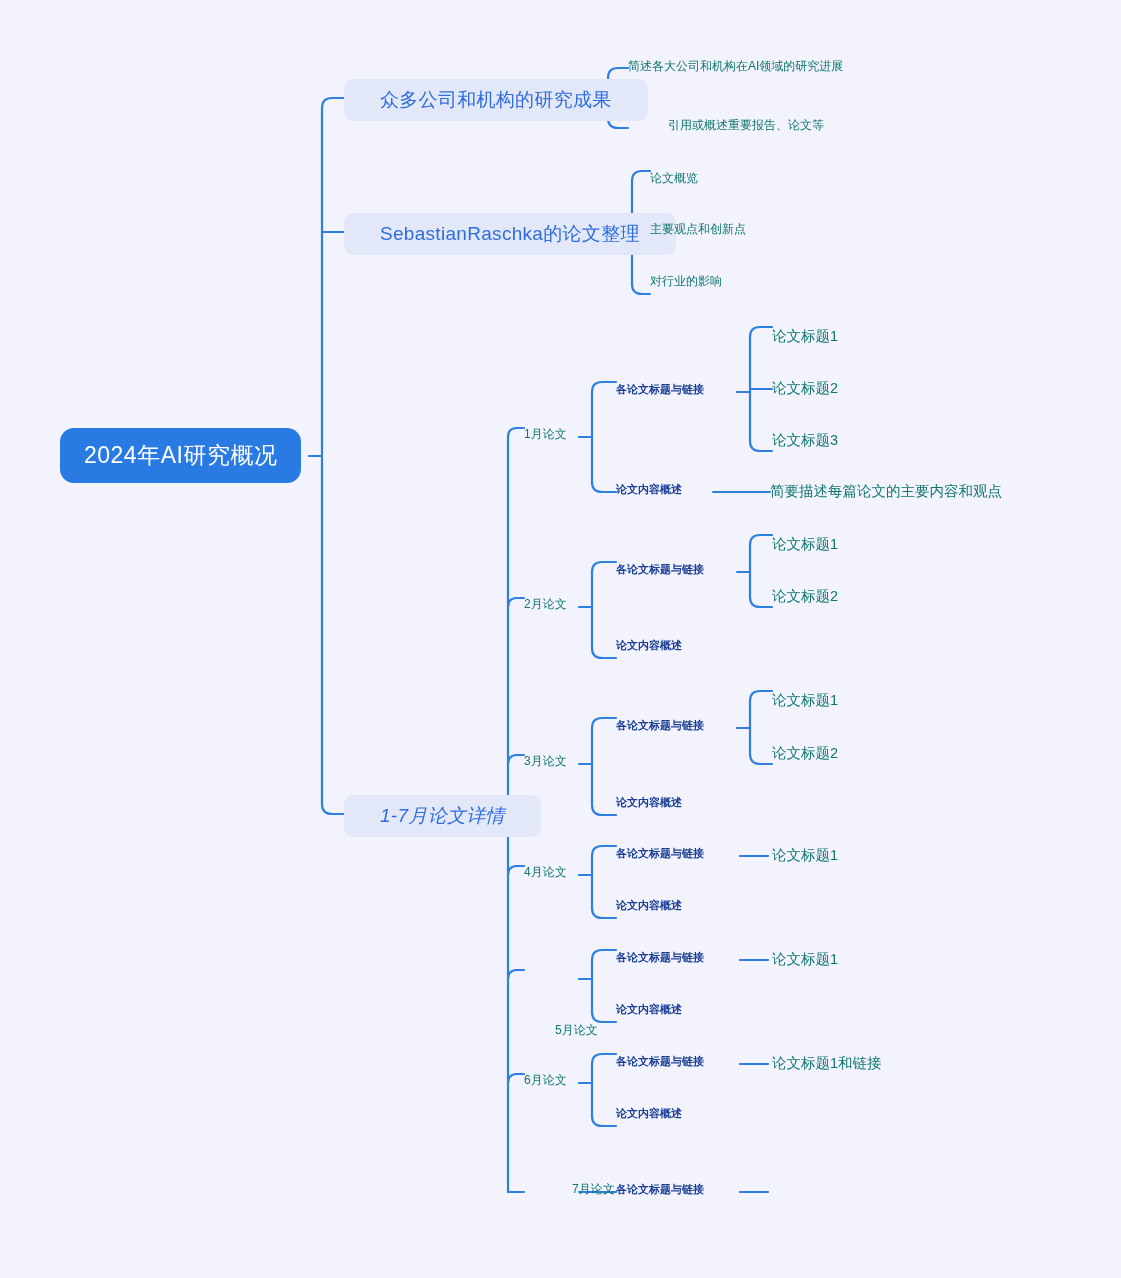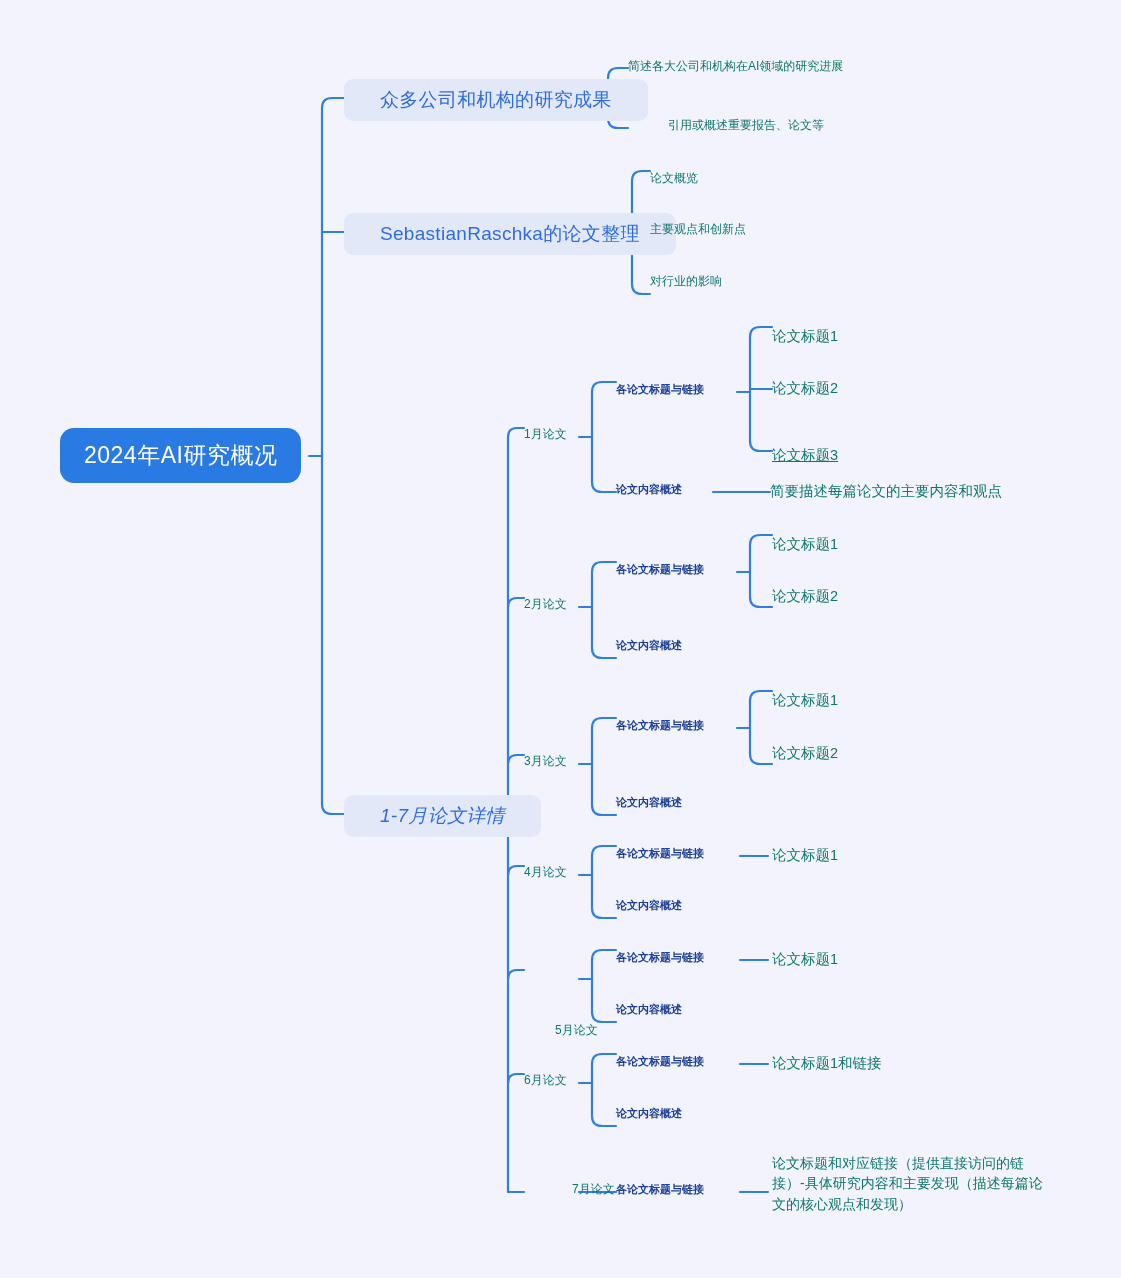--- a/index.html
+++ b/index.html
@@ -194,21 +194,21 @@
   <div class="node n-l2" style="left:524px; top:754px;">3月论文</div>
   <div class="node n-l2" style="left:524px; top:865px;">4月论文</div>
   <div class="node n-l2" style="left:524px; top:1023px;margin-left:31px;">5月论文</div>
   <div class="node n-l2" style="left:524px; top:1073px;">6月论文</div>
   <div class="node n-l2" style="left:524px; top:1182px;margin-left:48px;">7月论文</div>
 
   <div class="node n-l3" style="left:616px; top:382px;">各论文标题与链接</div>
   <div class="node n-l3" style="left:616px; top:482px;">论文内容概述</div>
   <div class="node n-l4" style="left:772px; top:327px;">论文标题1</div>
   <div class="node n-l4" style="left:772px; top:379px;">论文标题2</div>
-  <div class="node n-l4" style="left:772px; top:446px;text-decoration:underline;">论文标题3</div>
+  <div class="node n-l4" style="left:772px; top:431px;">论文标题3</div>
   <div class="node n-l4" style="left:770px; top:482px;">简要描述每篇论文的主要内容和观点</div>
 
   <div class="node n-l3" style="left:616px; top:562px;">各论文标题与链接</div>
   <div class="node n-l3" style="left:616px; top:638px;">论文内容概述</div>
   <div class="node n-l4" style="left:772px; top:535px;">论文标题1</div>
   <div class="node n-l4" style="left:772px; top:587px;">论文标题2</div>
 
   <div class="node n-l3" style="left:616px; top:718px;">各论文标题与链接</div>
   <div class="node n-l3" style="left:616px; top:795px;">论文内容概述</div>
   <div class="node n-l4" style="left:772px; top:691px;">论文标题1</div>
@@ -220,15 +220,14 @@
 
   <div class="node n-l3" style="left:616px; top:950px;">各论文标题与链接</div>
   <div class="node n-l3" style="left:616px; top:1002px;">论文内容概述</div>
   <div class="node n-l4" style="left:772px; top:950px;">论文标题1</div>
 
   <div class="node n-l3" style="left:616px; top:1054px;">各论文标题与链接</div>
   <div class="node n-l3" style="left:616px; top:1106px;">论文内容概述</div>
   <div class="node n-l4" style="left:772px; top:1054px;">论文标题1和链接</div>
 
   <div class="node n-l3" style="left:616px; top:1182px;">各论文标题与链接</div>
-  <div class="node n-l4 n-wrap" style="left:772px; top:1153px;">论文标题和对应链接（提供直接访问的链接）-具体研究内容和主要发现（描述每篇论文的核心观点和发现）</div>
 
 </div>
 
 </body></html>

